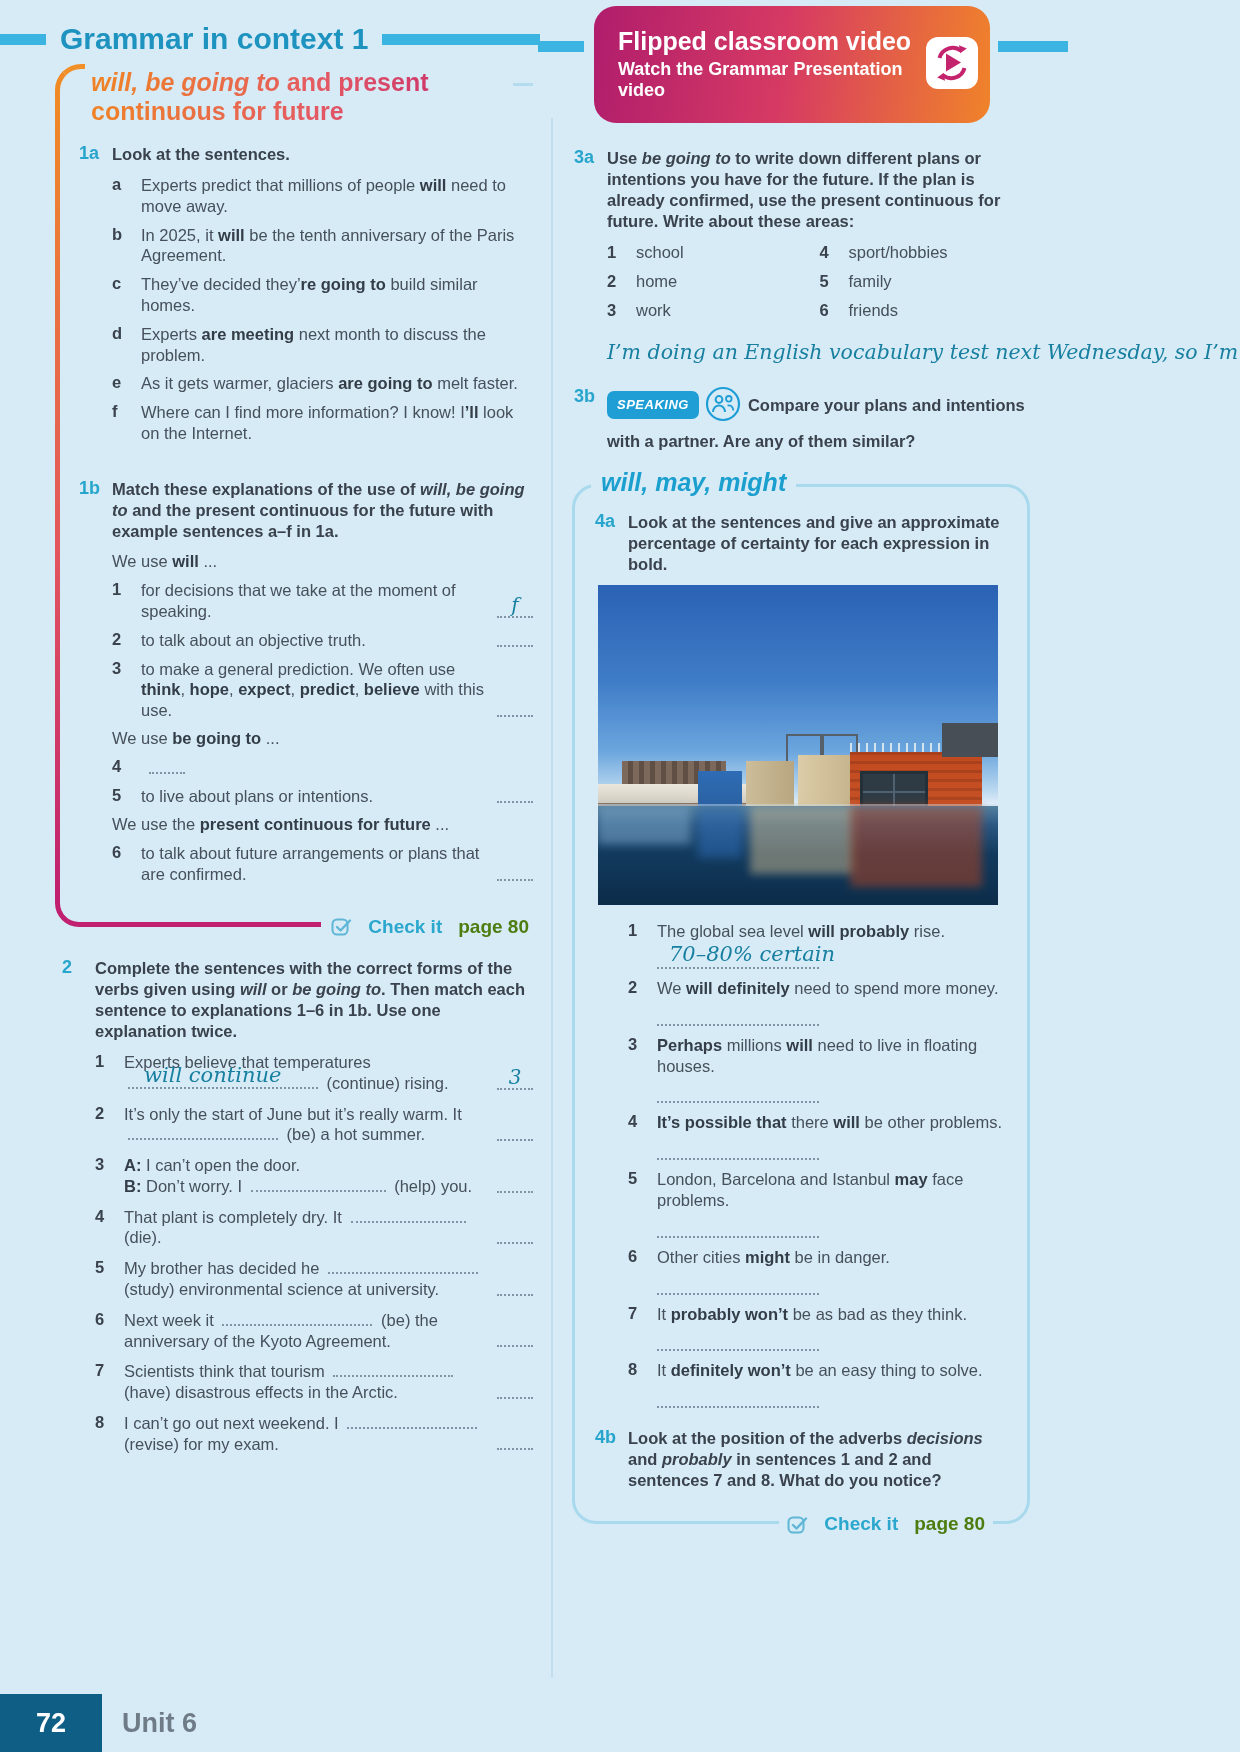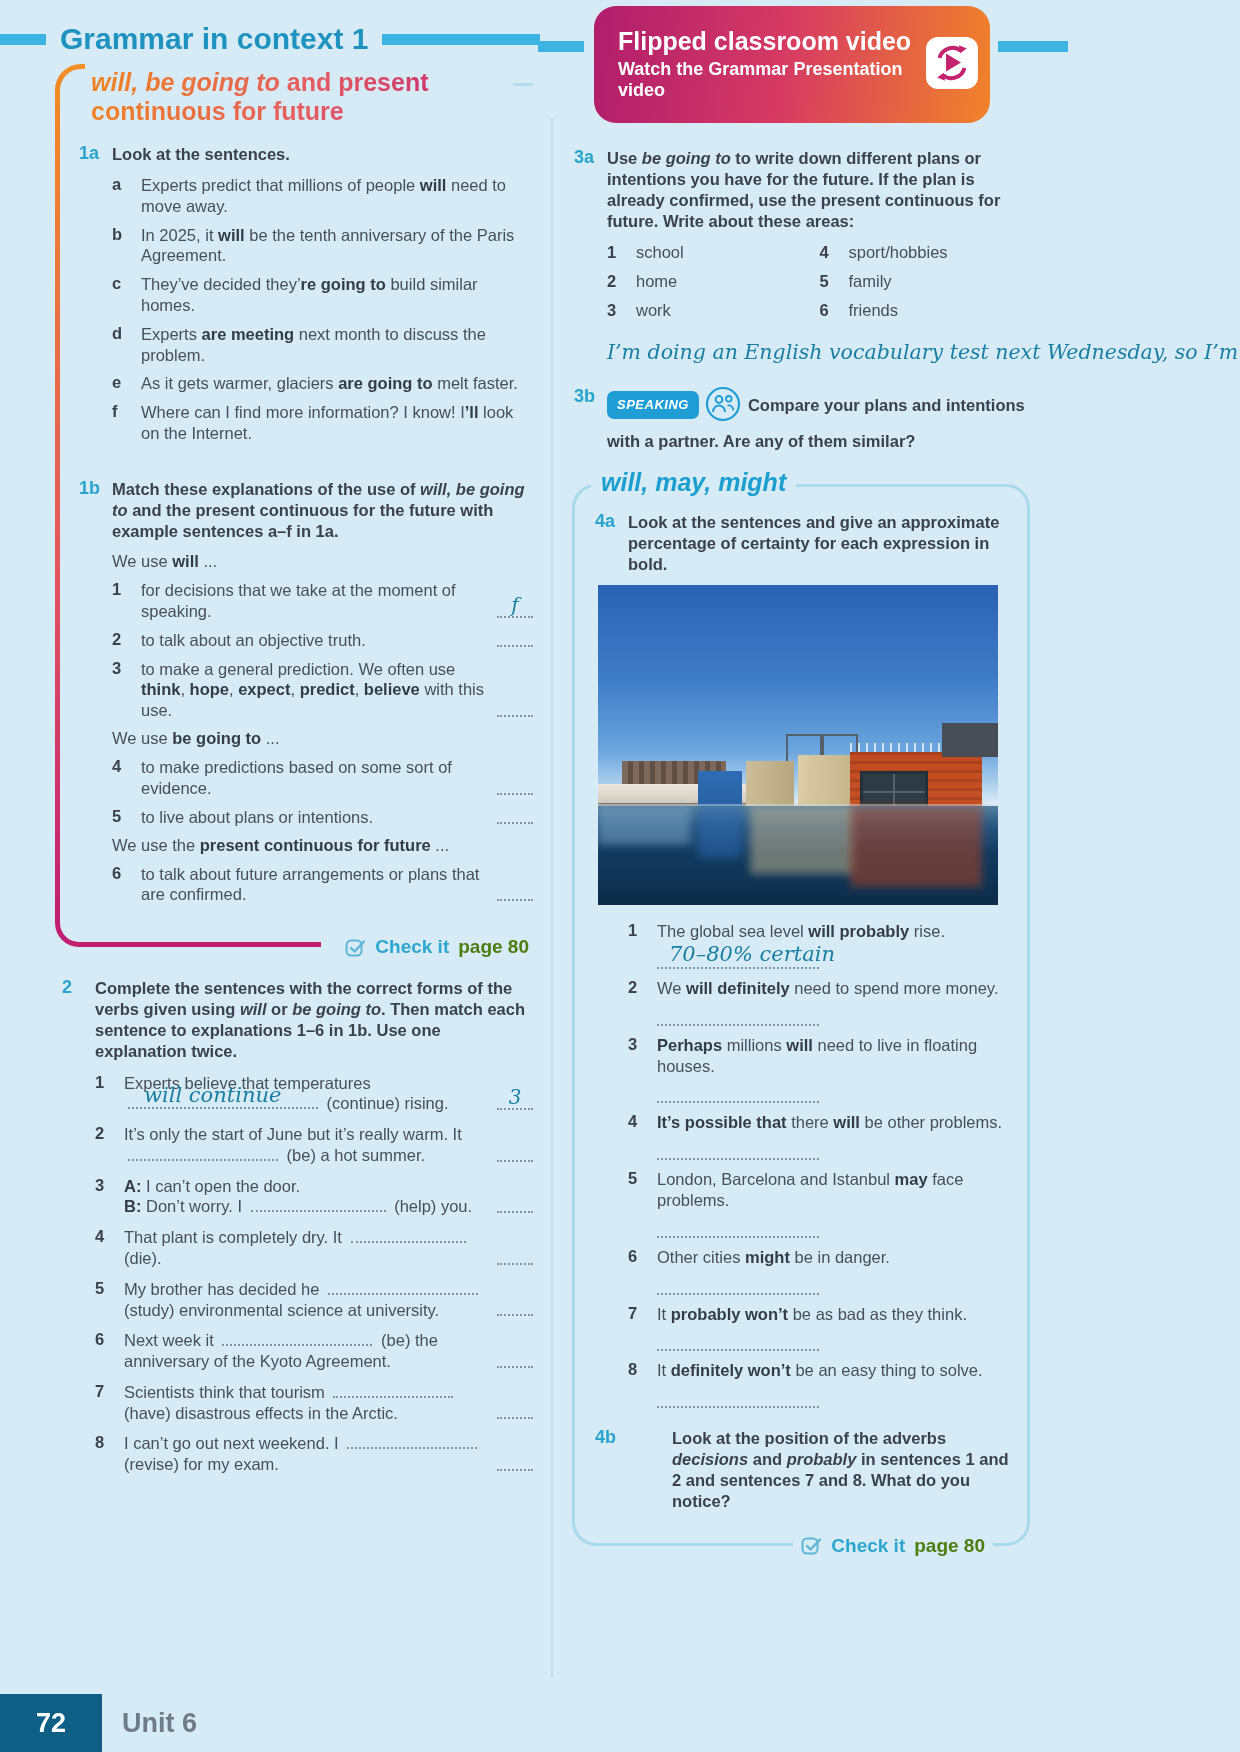--- a/index.html
+++ b/index.html
@@ -52,21 +52,21 @@
         margin:0 0 4px 8px;position:relative;}
   .mgap .hand{position:absolute;left:50%;transform:translateX(-50%);bottom:1px;}
   .hand{font-family:"DejaVu Serif",serif;font-style:italic;color:#177f9f;font-size:20px;
         line-height:1;white-space:nowrap;font-weight:normal;}
   .gap{display:inline-block;height:12px;border-bottom:2px dotted #7e93a6;position:relative;margin:0 4px;}
   .gap .hand{position:absolute;left:16px;bottom:1px;font-size:21px;}
   .ex2{margin-left:7px;}
   .ex2 .li{margin-bottom:10px;}
 
   
-  .checkit{display:flex;align-items:center;gap:9px;font-weight:bold;font-size:19px;white-space:nowrap;}
+  .checkit{display:flex;align-items:center;gap:16px;font-weight:bold;font-size:19px;white-space:nowrap;}
   .checkit .ci-label{color:#2ba7cd;}
   .checkit .ci-page{color:#4d7c0f;}
   .gbox .checkit{position:absolute;right:4px;bottom:-11px;}
 
   
   .banner{margin:6px 0 0 36px;width:396px;height:117px;border-radius:22px;box-sizing:border-box;
           background:linear-gradient(97deg,#b01d6c,#d63a63 48%,#f0832a);display:flex;align-items:center;
           color:#fff;padding:0 12px 0 24px;}
   .banner-text{flex:1;min-width:0;}
   .banner-text h2{font-size:25px;margin:0 0 4px;line-height:1.05;font-weight:bold;}
@@ -226,21 +226,20 @@
                 <p class="lit">to make a general prediction. We often use <b>think</b>, <b>hope</b>, <b>expect</b>, <b>predict</b>, <b>believe</b> with this use.</p>
                 <span class="mgap">
                   <i class="hand"></i>
                 </span>
               </div>
 
               <p class="intro">We use <b>be going to</b> ...</p>
 
               <div class="li">
                 <span class="lin">4</span>
-                <p class="lit">to make predictions based on some sort of evidence.</p>
                 <span class="mgap">
                   <i class="hand"></i>
                 </span>
               </div>
 
               <div class="li">
                 <span class="lin">5</span>
                 <p class="lit">to live about plans or intentions.</p>
                 <span class="mgap">
                   <i class="hand"></i>
@@ -529,21 +528,21 @@
                   <p class="lit">It <b>definitely won’t</b> be an easy thing to solve.</p>
                   <div class="ansline">
                     <i class="hand"></i>
                   </div>
                 </div>
               </div>
             </div>
         </div>
       </section>
 
-      <section class="ex" style="margin-top:10px;gap:44px;">
+      <section class="ex" style="margin-top:10px;">
         <span class="exnum">4b</span>
         <div class="exbody">
           <p class="extitle" style="margin-bottom:0;">Look at the position of the adverbs <em>decisions</em> and <em>probably</em> in sentences 1 and 2 and sentences 7 and 8. What do you notice?</p>
         </div>
       </section>
 
       <div class="checkit">
         <svg width="21" height="21" viewBox="0 0 21 21">
             <rect x="1.5" y="3.5" width="15" height="15" rx="4.5" fill="none" stroke="#5fb6d6" stroke-width="2"></rect>
             <path d="M6 11l3.5 3.5L19 4.5" fill="none" stroke="#5fb6d6" stroke-width="2.4" stroke-linecap="round" stroke-linejoin="round"></path>

